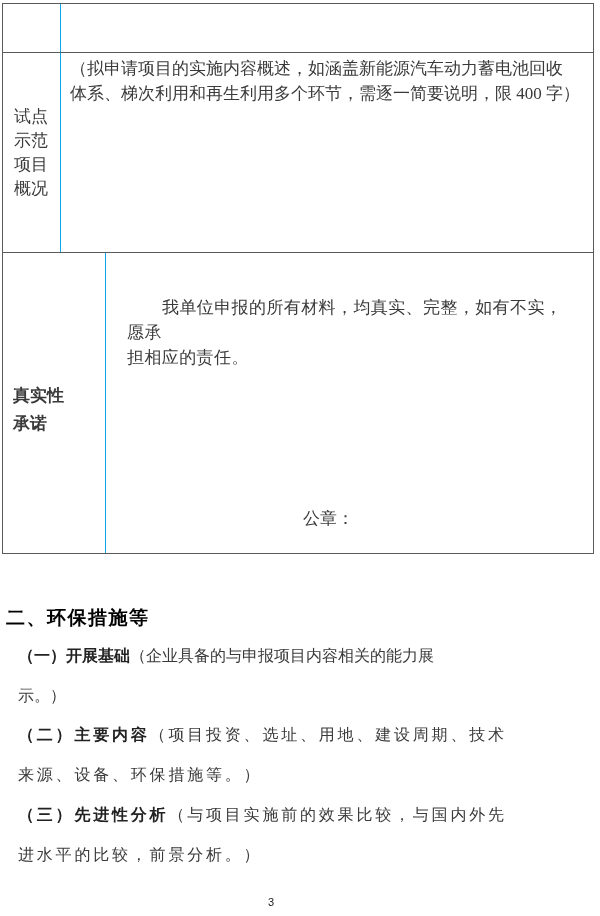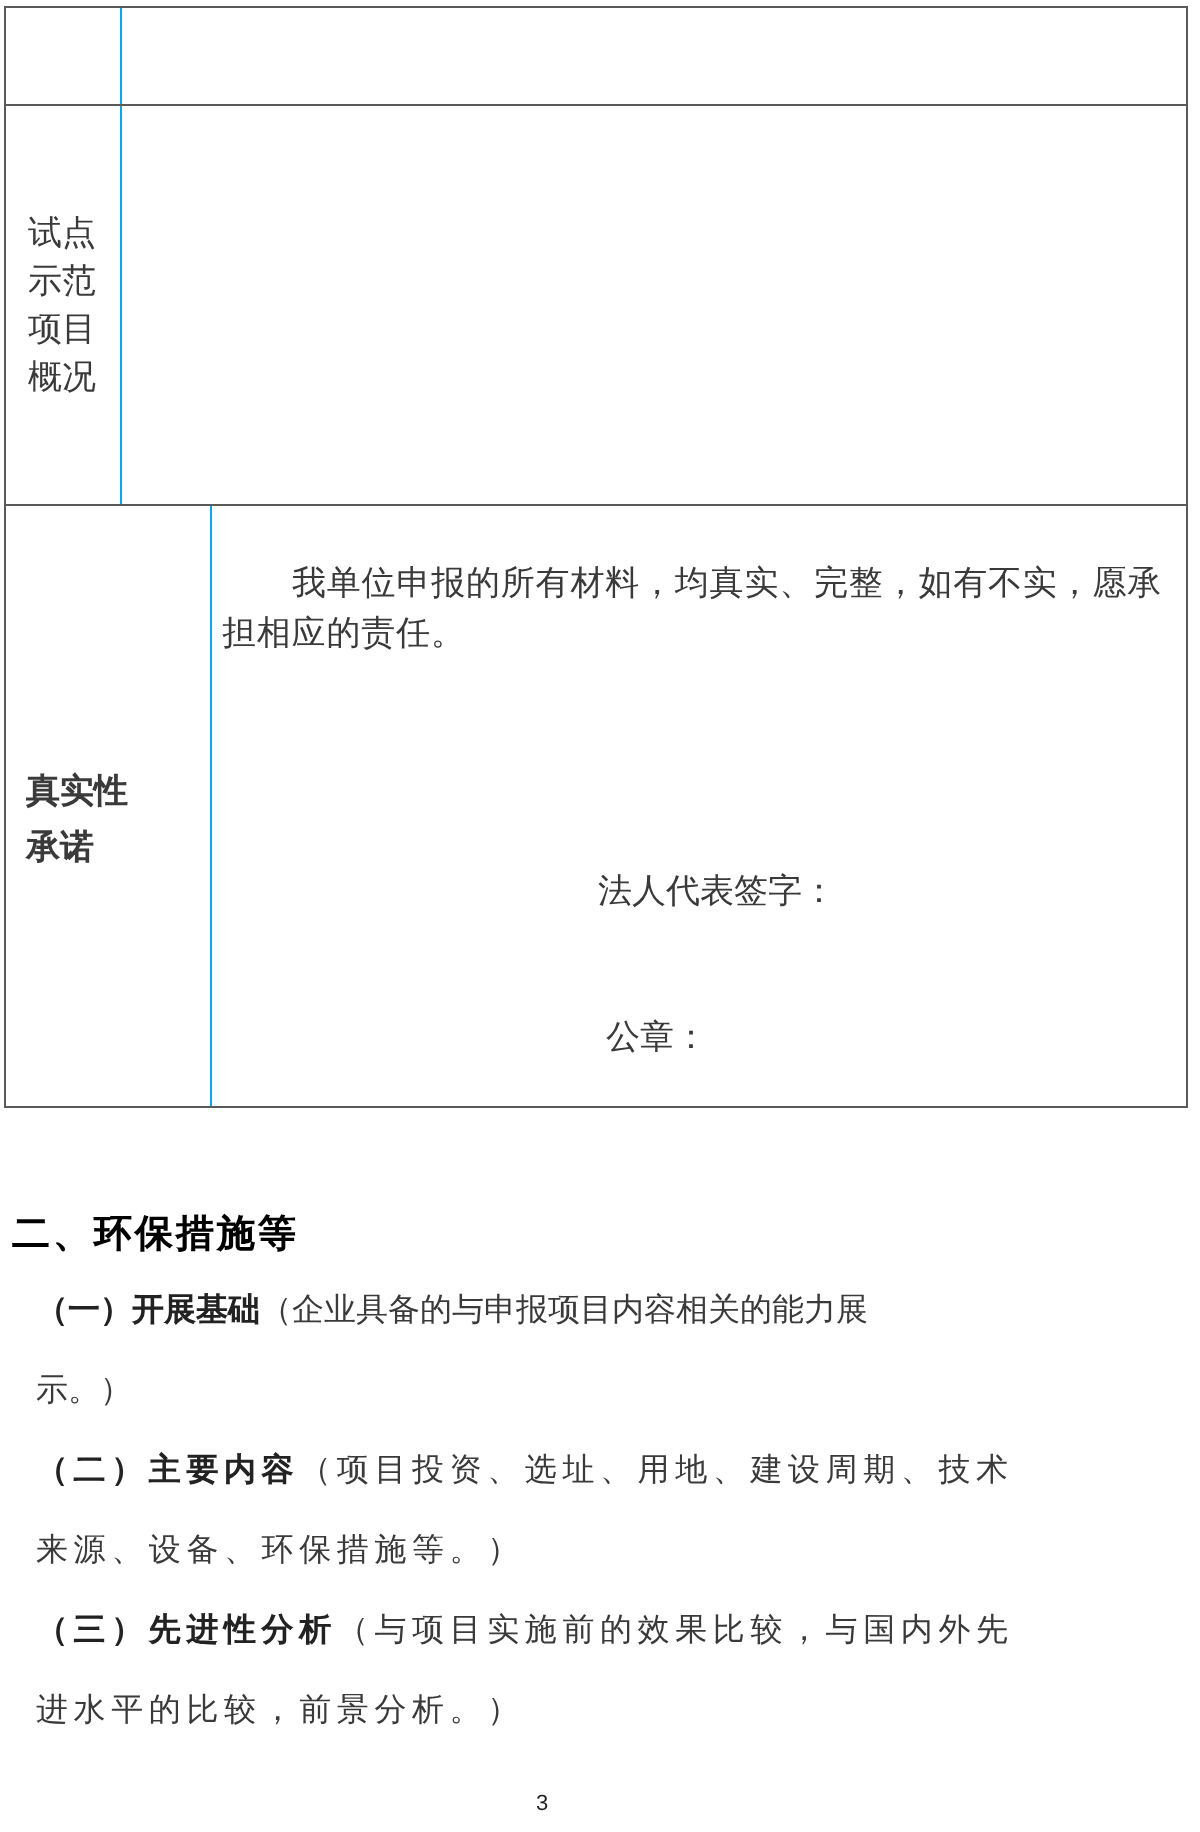--- a/index.html
+++ b/index.html
@@ -25,21 +25,21 @@
   }
   .row1 .cell-label{width:58px;}
   .row2 .cell-label{width:58px;line-height:24px;padding-left:11px;}
   .row3 .cell-label{width:103px;line-height:28px;padding-left:10px;justify-content:flex-start;padding-top:129px;font-weight:bold;}
   .cell-content{flex:1;box-sizing:border-box;position:relative;}
   .row2 .cell-content p{
     margin:0;padding:3px 6px 0 9px;font-size:17px;line-height:25px;
     white-space:pre-line;color:#3a3a3a;
   }
   .row3 .cell-content .statement{
-    margin:0;padding:26px 4px 0 5px;text-indent:35px;
+    margin:16px;padding:26px 4px 0 5px;text-indent:35px;
     font-size:17px;line-height:25px;letter-spacing:0.4px;
     white-space:pre-line;color:#3a3a3a;
   }
   .row3 .cell-content .sig-line,
   .row3 .cell-content .seal-line,
   .row3 .cell-content .date-line{
     position:absolute;font-size:17px;line-height:25px;color:#3a3a3a;white-space:pre;
   }
   .sig-line{top:180px;left:193px;}
   .seal-line{top:253px;left:197px;}
@@ -72,29 +72,32 @@
     <div class="trow row1">
       <div class="cell-label"></div>
       <div class="cell-content"></div>
     </div>
 
     <div class="trow row2">
       <div class="cell-label">试点
 示范
 项目
 概况</div>
+      <div class="cell-content">
+        <p>（拟申请项目的实施内容概述，如涵盖新能源汽车动力蓄电池回收
+体系、梯次利用和再生利用多个环节，需逐一简要说明，限 400 字）</p>
+      </div>
     </div>
 
     <div class="trow row3">
       <div class="cell-label">真实性
 承诺</div>
       <div class="cell-content">
         <p class="statement">我单位申报的所有材料，均真实、完整，如有不实，愿承
 担相应的责任。</p>
-        <div class="sig-line">法人代表签字：</div>
         <div class="seal-line">公章：</div>
       </div>
     </div>
 
   </div>
 
   <h2 class="sec-heading">二、环保措施等</h2>
 
   <div class="sec-items">
     <p class="sec-item"><span class="item-label">（一）开展基础</span><span>（企业具备的与申报项目内容相关的能力展

